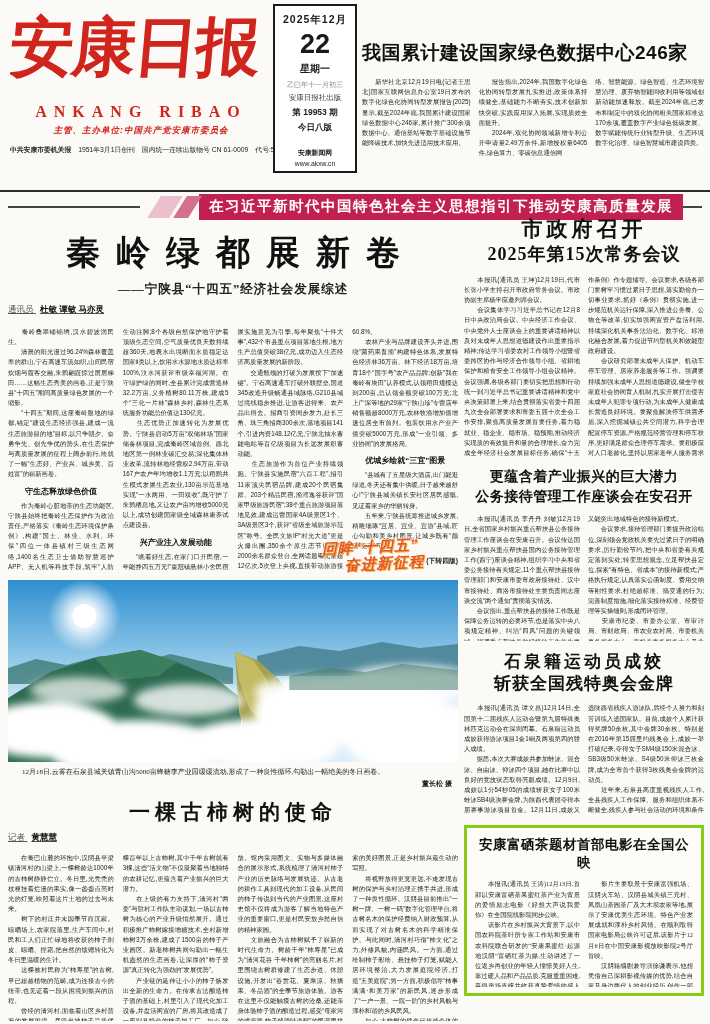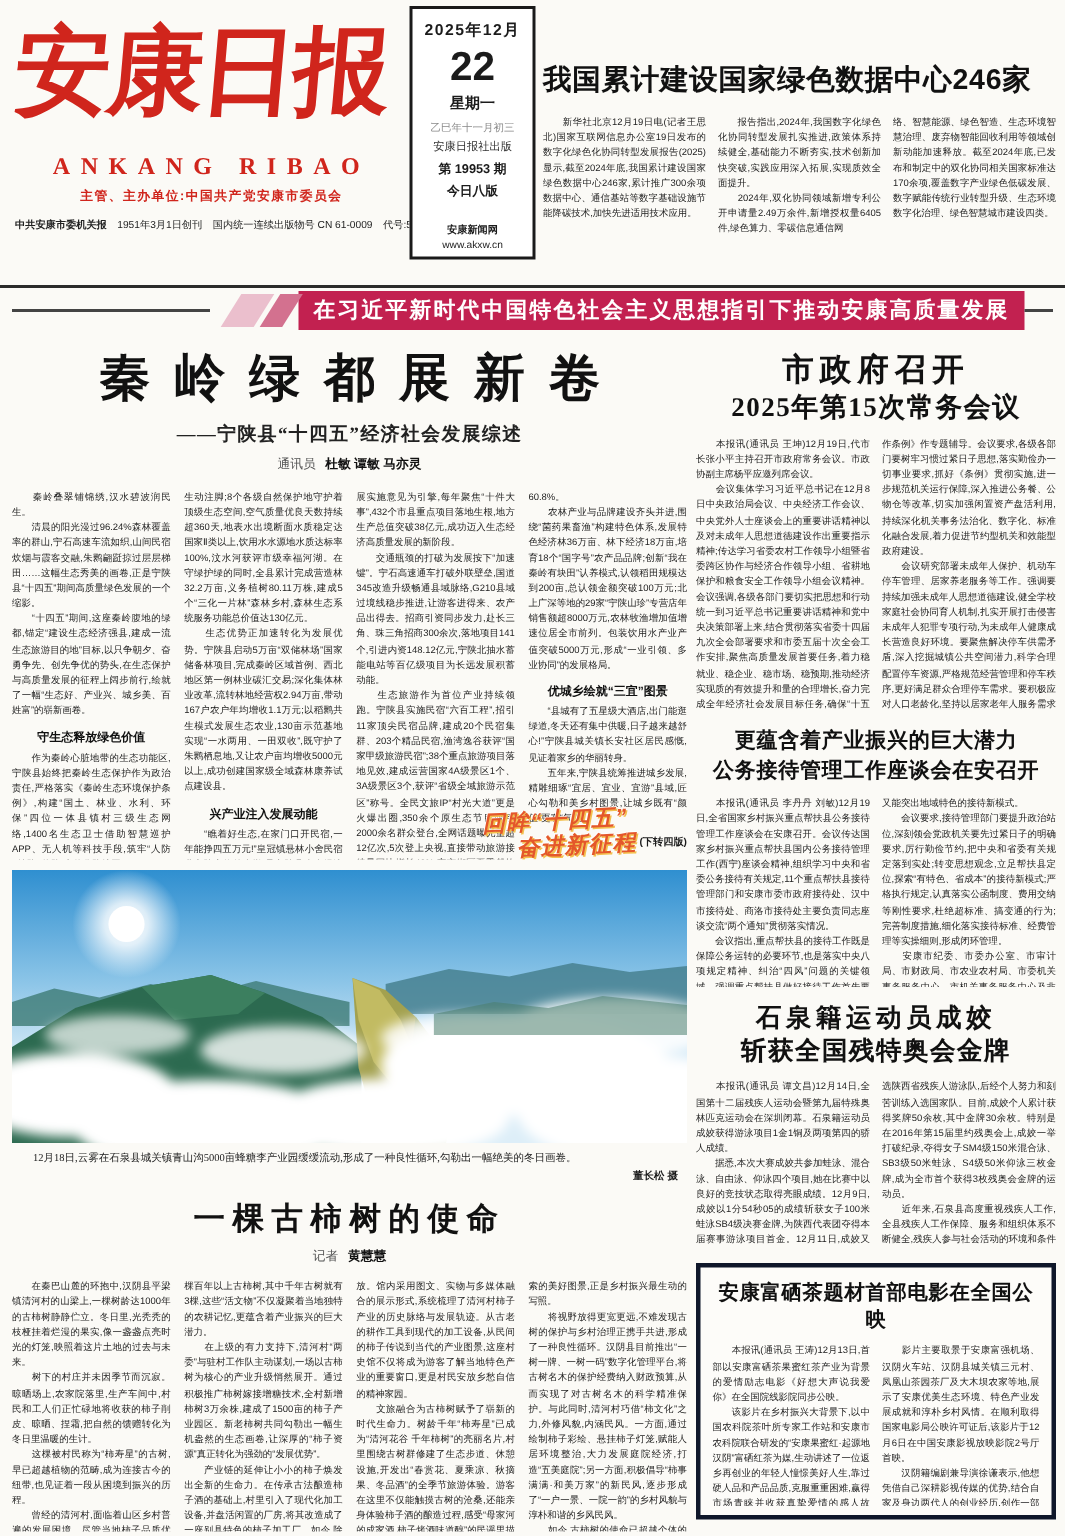--- a/index.html
+++ b/index.html
@@ -5,21 +5,21 @@
   html,body{margin:0;padding:0;background:#e8e6e0;}
   .page{position:relative;width:710px;height:1024px;background:#fbfaf6;overflow:hidden;
         font-family:"Liberation Sans",sans-serif;color:#1b1b1b;}
 
   
   .mast-left{position:absolute;left:10px;top:2px;width:262px;height:184px;}
   .mast-title{font-family:"Liberation Serif",serif;font-size:64px;font-weight:900;color:#d0251c;
               letter-spacing:-2px;line-height:1.45;transform:skewX(-5deg);white-space:nowrap;}
   .mast-latin{margin-top:8px;text-align:center;font-family:"Liberation Serif",serif;
               font-size:16px;font-weight:700;letter-spacing:7px;color:#d0251c;}
-  .mast-slogan{margin-top:4px;text-align:center;font-size:8.5px;font-weight:700;color:#d0251c;letter-spacing:1px;}
+  .mast-slogan{margin-top:4px;text-align:center;font-size:8.5px;font-weight:700;color:#d0251c;letter-spacing:1px;font-style:italic;}
   .mast-info{margin-top:8px;font-size:6.8px;color:#222;white-space:nowrap;letter-spacing:0;}
   .mast-info span{margin-right:7px;}
   .mast-info .b{font-weight:700;}
 
   .datebox{position:absolute;left:273px;top:4px;width:80px;height:158px;border:2px solid #1a1a1a;
            background:#fff;text-align:center;padding-top:7px;box-sizing:content-box;}
   .db-ym{font-size:10.5px;font-weight:700;letter-spacing:1px;}
   .db-day{font-size:27px;font-weight:700;line-height:1.1;margin-top:3px;}
   .db-week{font-size:10px;font-weight:700;margin-top:2px;}
   .db-lunar{font-size:7px;color:#8a8a8a;margin-top:4px;font-family:"Liberation Serif",serif;}
@@ -48,21 +48,21 @@
   .ribbon.r2{width:15px;background:#d3718f;}
   .banner-box{background:#c22150;color:#fff;font-size:14.5px;font-weight:700;letter-spacing:1.5px;
               padding:3px 10px 4px;white-space:nowrap;}
 
   
   .left-region{position:absolute;left:8px;top:233px;width:450px;}
   .main-title{font-family:"Liberation Serif",serif;font-size:34px;font-weight:900;color:#111;
               text-align:center;letter-spacing:16px;text-indent:16px;line-height:1.2;}
   .main-sub{font-family:"Liberation Serif",serif;font-size:12.5px;font-weight:700;color:#222;
             text-align:center;margin-top:7px;letter-spacing:1px;}
-  .byline{font-size:8.5px;text-align:center;margin-top:6px;color:#555;}
+  .byline{font-size:8.5px;margin-top:6px;color:#555;text-decoration:underline;}
   .byline .names{font-weight:700;color:#111;margin-left:4px;}
   .cols4{display:flex;gap:9px;margin-top:11px;height:246px;overflow:hidden;position:relative;}
   .cols4 .ncol{flex:1;}
   .subhead{font-weight:700;font-size:8px;text-align:center;margin:6px 0 4px;color:#111;}
   .turn-note{text-align:right;font-weight:700;font-size:6.8px;margin-top:4px;}
   .badge{position:absolute;right:2px;bottom:0px;width:134px;transform:rotate(-3deg);pointer-events:none;}
   .badge .l1,.badge .l2{font-weight:900;font-style:italic;font-size:15px;color:#e4572a;
         text-shadow:1px 1px 0 #f3c04f, -0.5px -0.5px 0 #fff;white-space:nowrap;letter-spacing:1px;}
   .badge .l2{margin-left:22px;margin-top:-2px;}
 
@@ -71,33 +71,33 @@
   .caption{margin-top:5px;font-size:7px;line-height:1.5;color:#222;font-family:"Liberation Serif",serif;}
   .credit{text-align:right;font-size:7px;font-weight:700;margin-top:2px;padding-right:6px;}
 
   .persimmon{margin-top:9px;}
   .p-title{font-family:"Liberation Serif",serif;font-size:21px;font-weight:900;text-align:center;
            letter-spacing:5px;color:#111;}
   .pcols{display:flex;gap:9px;margin-top:9px;height:168px;overflow:hidden;}
   .pcols .ncol{flex:1;}
 
   
-  .right-region{position:absolute;left:464px;top:233px;width:240px;}
+  .right-region{position:absolute;left:464px;top:216px;width:240px;}
   .r-art{margin-bottom:10px;}
   .rt-serif{font-family:"Liberation Serif",serif;font-weight:900;text-align:center;color:#111;line-height:1.3;}
   .rt1a{font-size:21px;letter-spacing:4px;}
   .rt1b{font-size:18px;letter-spacing:1px;}
   .rt-sans{font-weight:900;text-align:center;color:#111;line-height:1.45;}
   .rt2{font-size:14px;letter-spacing:0.5px;}
   .rt3a{font-size:17px;letter-spacing:3px;}
   .rt3b{font-size:17px;letter-spacing:1px;text-align:center;}
   .cols2{display:flex;gap:8px;margin-top:8px;overflow:hidden;}
   .cols2 .col{flex:1;}
   .h182{height:181px;} .h128{height:127px;} .h116{height:112px;}
-  .red-box{border:3px solid #0f172a;padding:8px 8px 6px;background:#fdfcf9;}
+  .red-box{border:3px solid #84cc16;padding:8px 8px 6px;background:#fdfcf9;font-family:Liberation Serif, serif;}
   .rb-title{font-size:13.5px;font-weight:900;text-align:center;letter-spacing:0.5px;color:#111;}
   .rb-cols{display:flex;gap:8px;margin-top:7px;height:108px;overflow:hidden;}
   .rb-cols .col{flex:1;}
 </style>
 </head>
 <body>
 
 <div class="page">
 
   <div class="mast-left">

